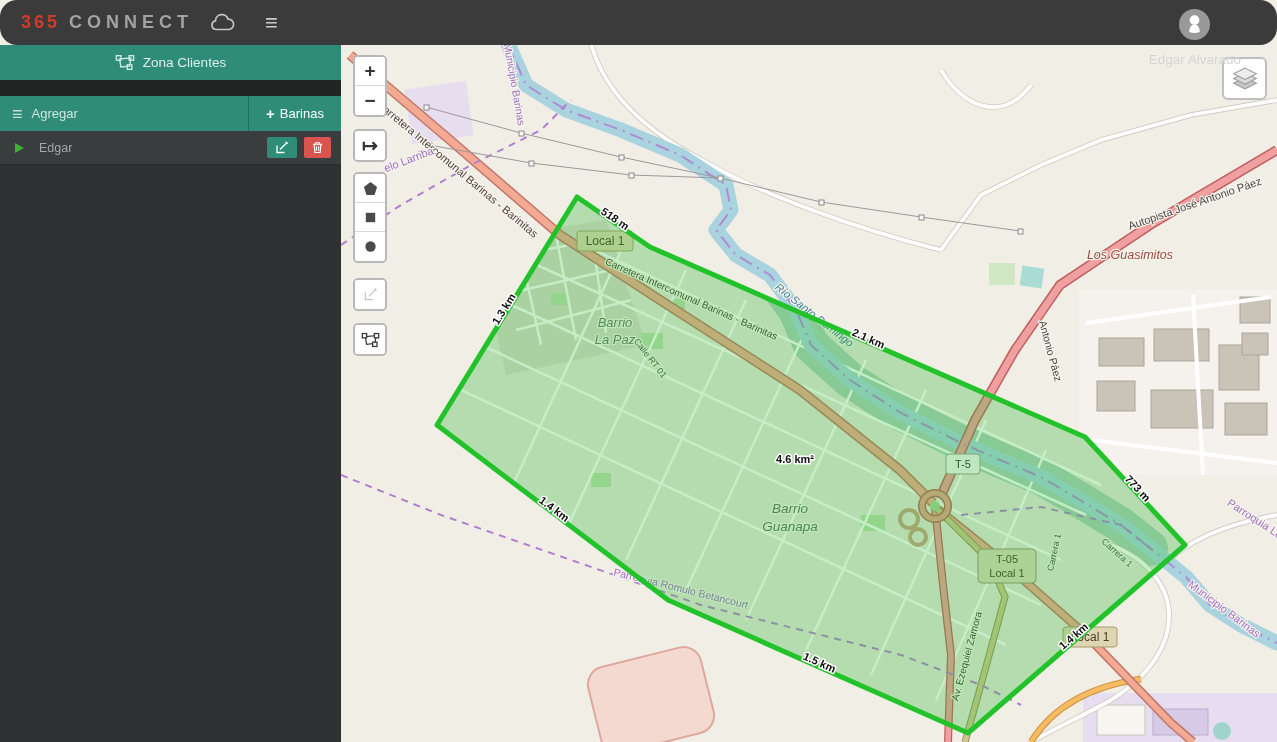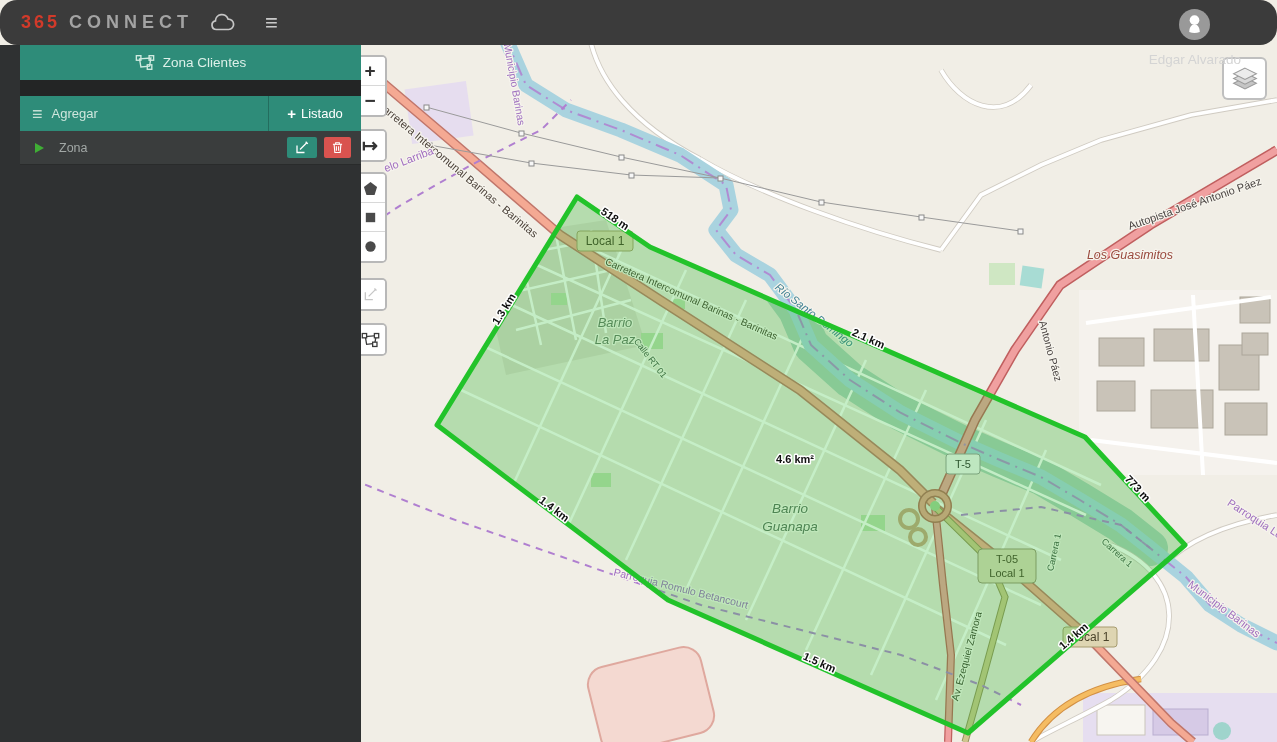--- a/index.html
+++ b/index.html
@@ -13,21 +13,21 @@
   .logo-365{color:#d23a2a;font-weight:bold;font-size:18px;letter-spacing:3px;}
   .logo-connect{color:#a3a3a3;font-weight:bold;font-size:18px;letter-spacing:5px;margin-left:9px;}
   .cloud{margin-left:16px;display:flex;align-items:center;}
   .menu-glyph{color:#c9c9c9;font-size:22px;line-height:1;}
   .menu-glyph.top{margin-left:30px;cursor:pointer;}
   .top-right{margin-left:auto;display:flex;align-items:center;gap:12px;padding-right:36px;flex-direction:column;}
   .username{color:#d4d4d4;font-size:13.5px;}
   .avatar{display:flex;}
 
   
-  .sidebar{position:absolute;left:0;top:45px;width:341px;bottom:0;background:#2f3132;z-index:20;padding-left:20px;}
+  .sidebar{position:absolute;left:0;top:45px;width:341px;bottom:0;background:#2f3132;z-index:20;}
   .zona-bar{height:35px;background:#2e8c79;color:#ddf0e9;display:flex;align-items:center;
             justify-content:center;gap:8px;font-size:13.5px;cursor:pointer;}
   .side-gap{height:16px;background:#232525;}
   .list-header{height:35px;background:#2e8c79;display:flex;align-items:stretch;}
   .lh-left{flex:1;display:flex;align-items:center;padding-left:12px;color:#cfe6dd;font-size:13px;gap:9px;}
   .lh-left .menu-glyph{font-size:18px;color:#c4ded4;}
   .agregar{width:93px;border:none;border-left:1px solid rgba(0,0,0,.22);background:transparent;
            color:#fff;font-size:13px;display:flex;align-items:center;justify-content:center;gap:5px;
            cursor:pointer;font-family:inherit;}
   .agregar .plus{font-weight:bold;font-size:15px;}
@@ -112,27 +112,27 @@
       <span>Zona Clientes</span>
     </div>
     <div class="side-gap"></div>
     <div class="list-header">
       <div class="lh-left">
         <span class="menu-glyph">≡</span>
         <span>Agregar</span>
       </div>
       <button class="agregar">
         <span class="plus">+</span>
-        <span>Listado</span>
+        <span>Barinas</span>
       </button>
     </div>
     <div class="zone-list">
       <div class="zone-row">
         <span class="play"></span>
-        <span class="zone-name">Zona</span>
+        <span class="zone-name">Edgar</span>
         <span class="row-actions">
           <button class="edit-btn">
             <svg width="14" height="13" viewBox="0 0 14 13" fill="none" stroke="#ffffff" stroke-width="1.3">
               <path d="M2 4.5 V11.5 H9.5"></path>
                 <path d="M5 8.5 L12 1.5"></path>
                 <path d="M10.7 0.8 L12.8 2.9"></path>
             </svg>
           </button>
           <button class="del-btn">
             <svg width="11" height="13" viewBox="0 0 12 13" fill="none" stroke="#ffffff" stroke-width="1.2">

